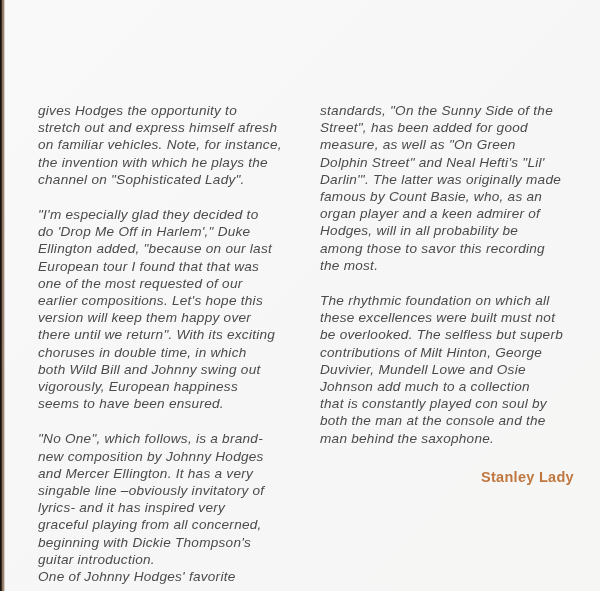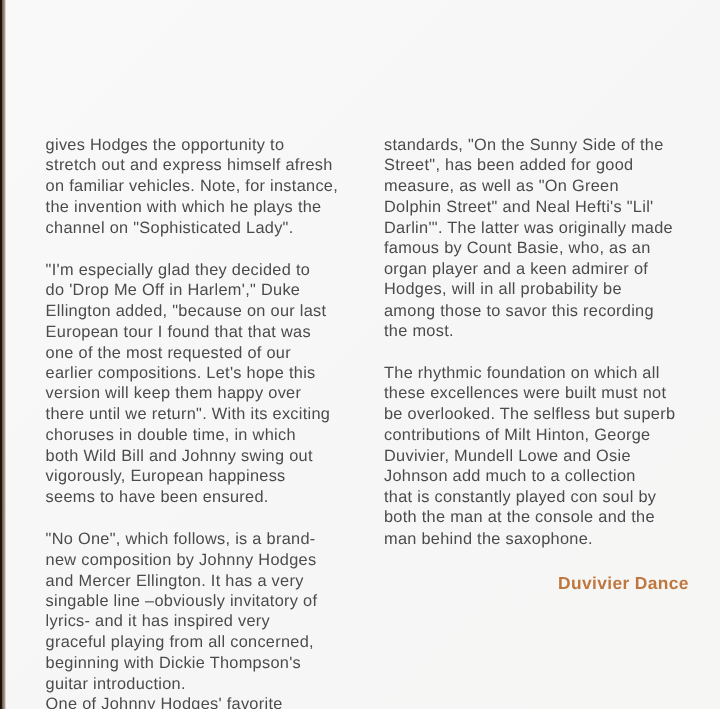--- a/index.html
+++ b/index.html
@@ -35,21 +35,22 @@
     top: 96px;
     color: #4b4b4d;
     font-size: 13.6px;
     line-height: 17.2px;
     letter-spacing: 0.25px;
   }
   .column.left  { left: 38px;  width: 265px; }
   .column.right { left: 320px; width: 268px; }
   .para {
     white-space: pre-line;
-    margin: 16px 0 18px 0;
+    margin: 6px 0 18px 0;
+    font-style: italic;
   }
   .signature {
     margin-top: 22px;
     padding-right: 14px;
     text-align: right;
     font-weight: 600;
     font-size: 14.5px;
     letter-spacing: 0.3px;
   }
 </style>
@@ -102,16 +103,16 @@
 the most.</p>
     <p class="para">The rhythmic foundation on which all
 these excellences were built must not
 be overlooked. The selfless but superb
 contributions of Milt Hinton, George
 Duvivier, Mundell Lowe and Osie
 Johnson add much to a collection
 that is constantly played con soul by
 both the man at the console and the
 man behind the saxophone.</p>
-    <div class="signature" style="color: rgb(192, 119, 63);">Duvivier Dance</div>
+    <div class="signature" style="color: rgb(192, 119, 63);">Stanley Lady</div>
   </div>
 
 </div>
 
 </body></html>

